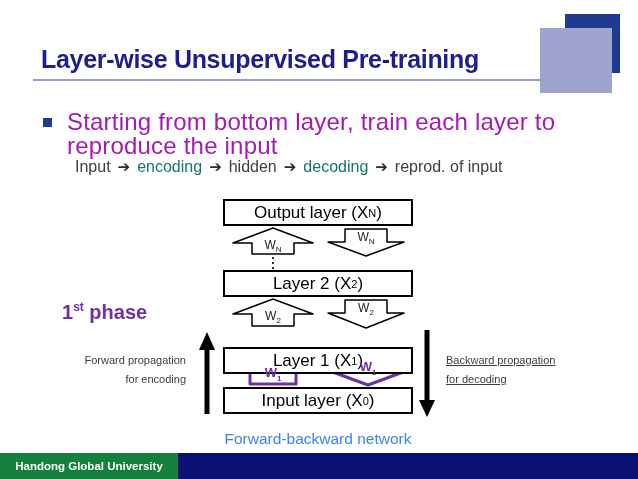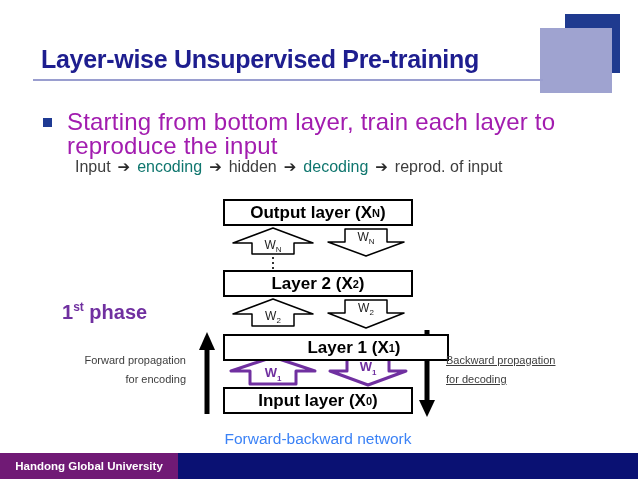--- a/index.html
+++ b/index.html
@@ -24,26 +24,26 @@
   
   .flow{position:absolute;left:75px;top:158px;font-size:16px;color:#3d3d3d;white-space:nowrap;display:flex;gap:7px;align-items:flex-start;}
   .flow .arrow{color:#2a2a2a;font-size:15px;}
   .flow .accent{color:#0f766e;}
   
   .diagram-svg{position:absolute;left:0;top:0;width:638px;height:479px;}
   
   .layer-box{
     position:absolute;left:223px;width:186px;height:23px;background:#ffffff;
     border:2px solid #000;display:flex;align-items:center;justify-content:center;
-    font-size:17px;font-weight:bold;color:#000;white-space:nowrap;
+    font-size:17px;font-weight:normal;color:#000;white-space:nowrap;
   }
   .layer-box sub{font-size:11px;line-height:0;}
   .box-output{top:199px;}
   .box-layer2{top:270px;}
-  .box-layer1{top:334px;padding-left:36px;}
+  .box-layer1{top:347px;}
   .box-input{top:387px;}
   
   .wlabel{position:absolute;width:40px;text-align:center;font-size:12px;color:#222;white-space:nowrap;}
   .wlabel sub{font-size:8px;line-height:0;}
   .wlabel.purple{color:#7030a0;font-weight:bold;font-size:13px;}
   .wn-up{left:253px;top:238px;}
   .wn-down{left:346px;top:230px;}
   .w2-up{left:253px;top:309px;}
   .w2-down{left:346px;top:301px;}
   .w1-up{left:253px;top:365px;}
@@ -53,21 +53,21 @@
   .phase sup{font-size:12px;}
   
   .side-label{position:absolute;font-size:11px;color:#3d3d3d;line-height:19px;}
   .side-left{left:16px;top:351px;width:170px;text-align:right;}
   .side-right{left:446px;top:351px;width:180px;text-align:left;text-decoration:underline;}
   
   .caption{position:absolute;left:163px;top:430px;width:310px;text-align:center;font-size:15.5px;color:#3b82f6;}
   
   .footer-bar{position:absolute;left:0;top:453px;width:638px;height:26px;background:#0a1173;}
   .footer-left{
-    position:absolute;left:0;top:0;width:178px;height:26px;background:#701a75;
+    position:absolute;left:0;top:0;width:178px;height:26px;background:#15803d;
     display:flex;align-items:center;justify-content:center;
     font-size:11.5px;font-weight:bold;color:#ffffff;white-space:nowrap;
   }
 </style>
 </head>
 <body>
 
 <div class="slide">
 
   <div class="deco-dark"></div>

